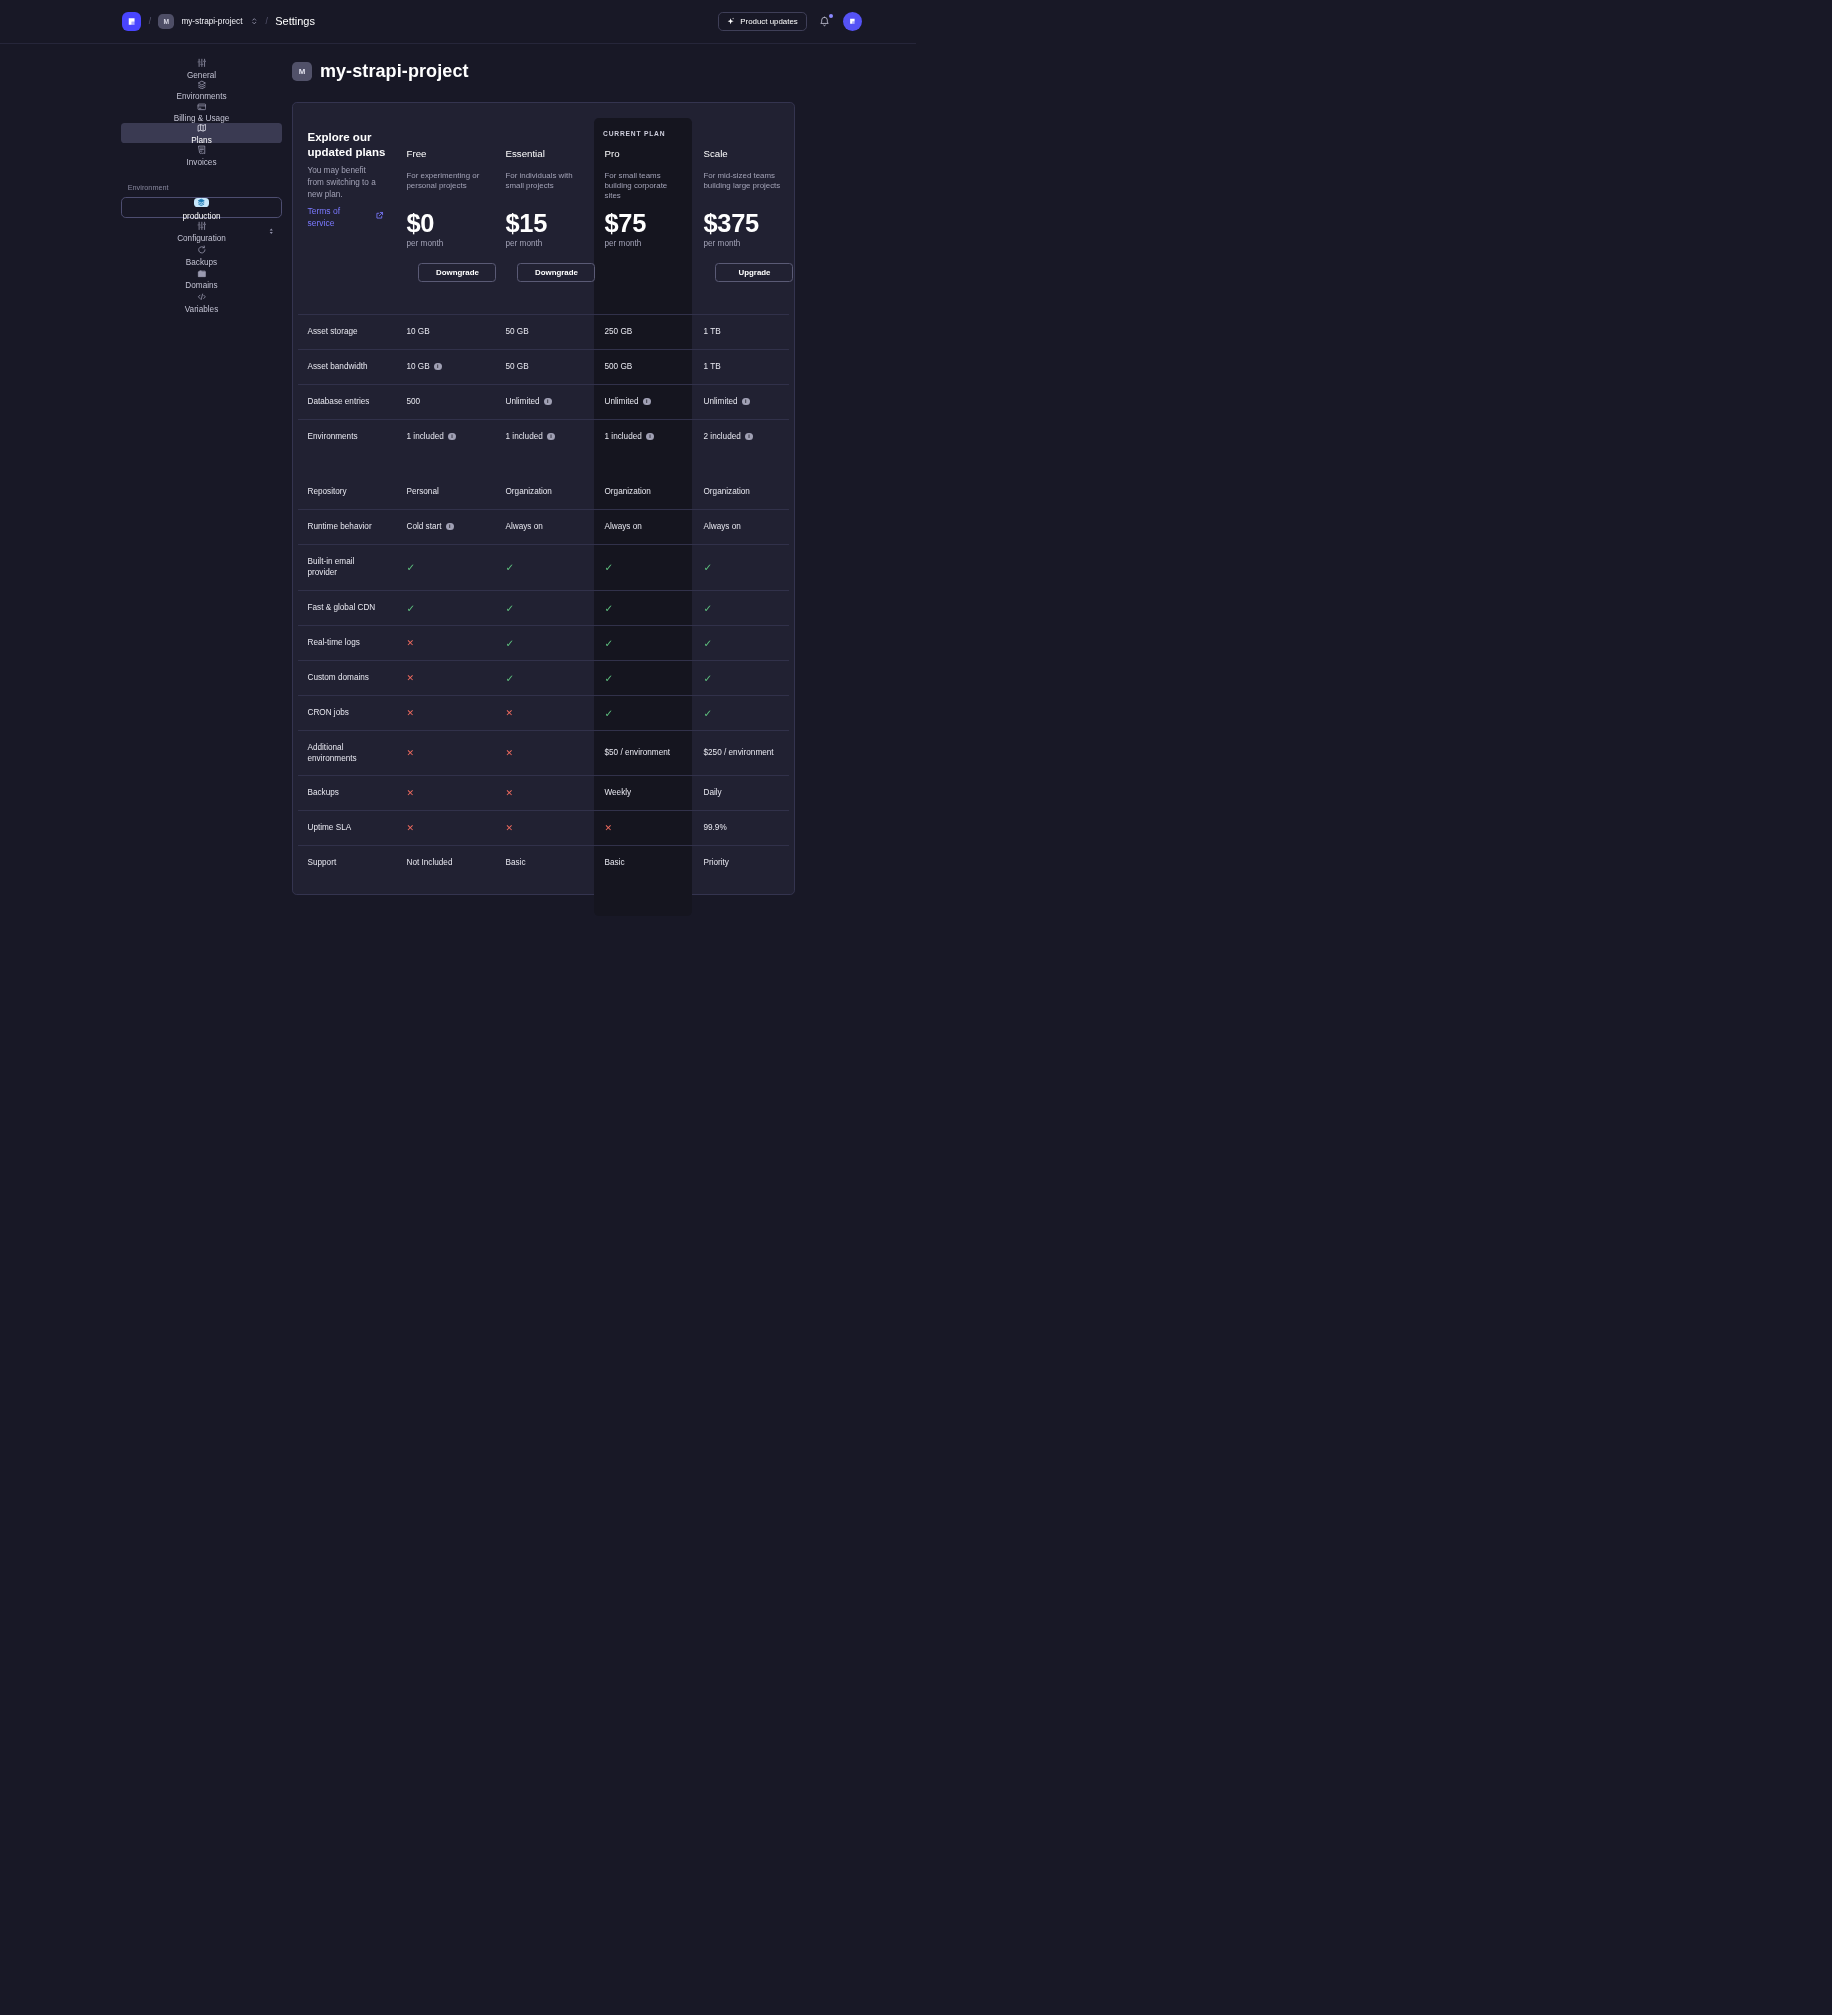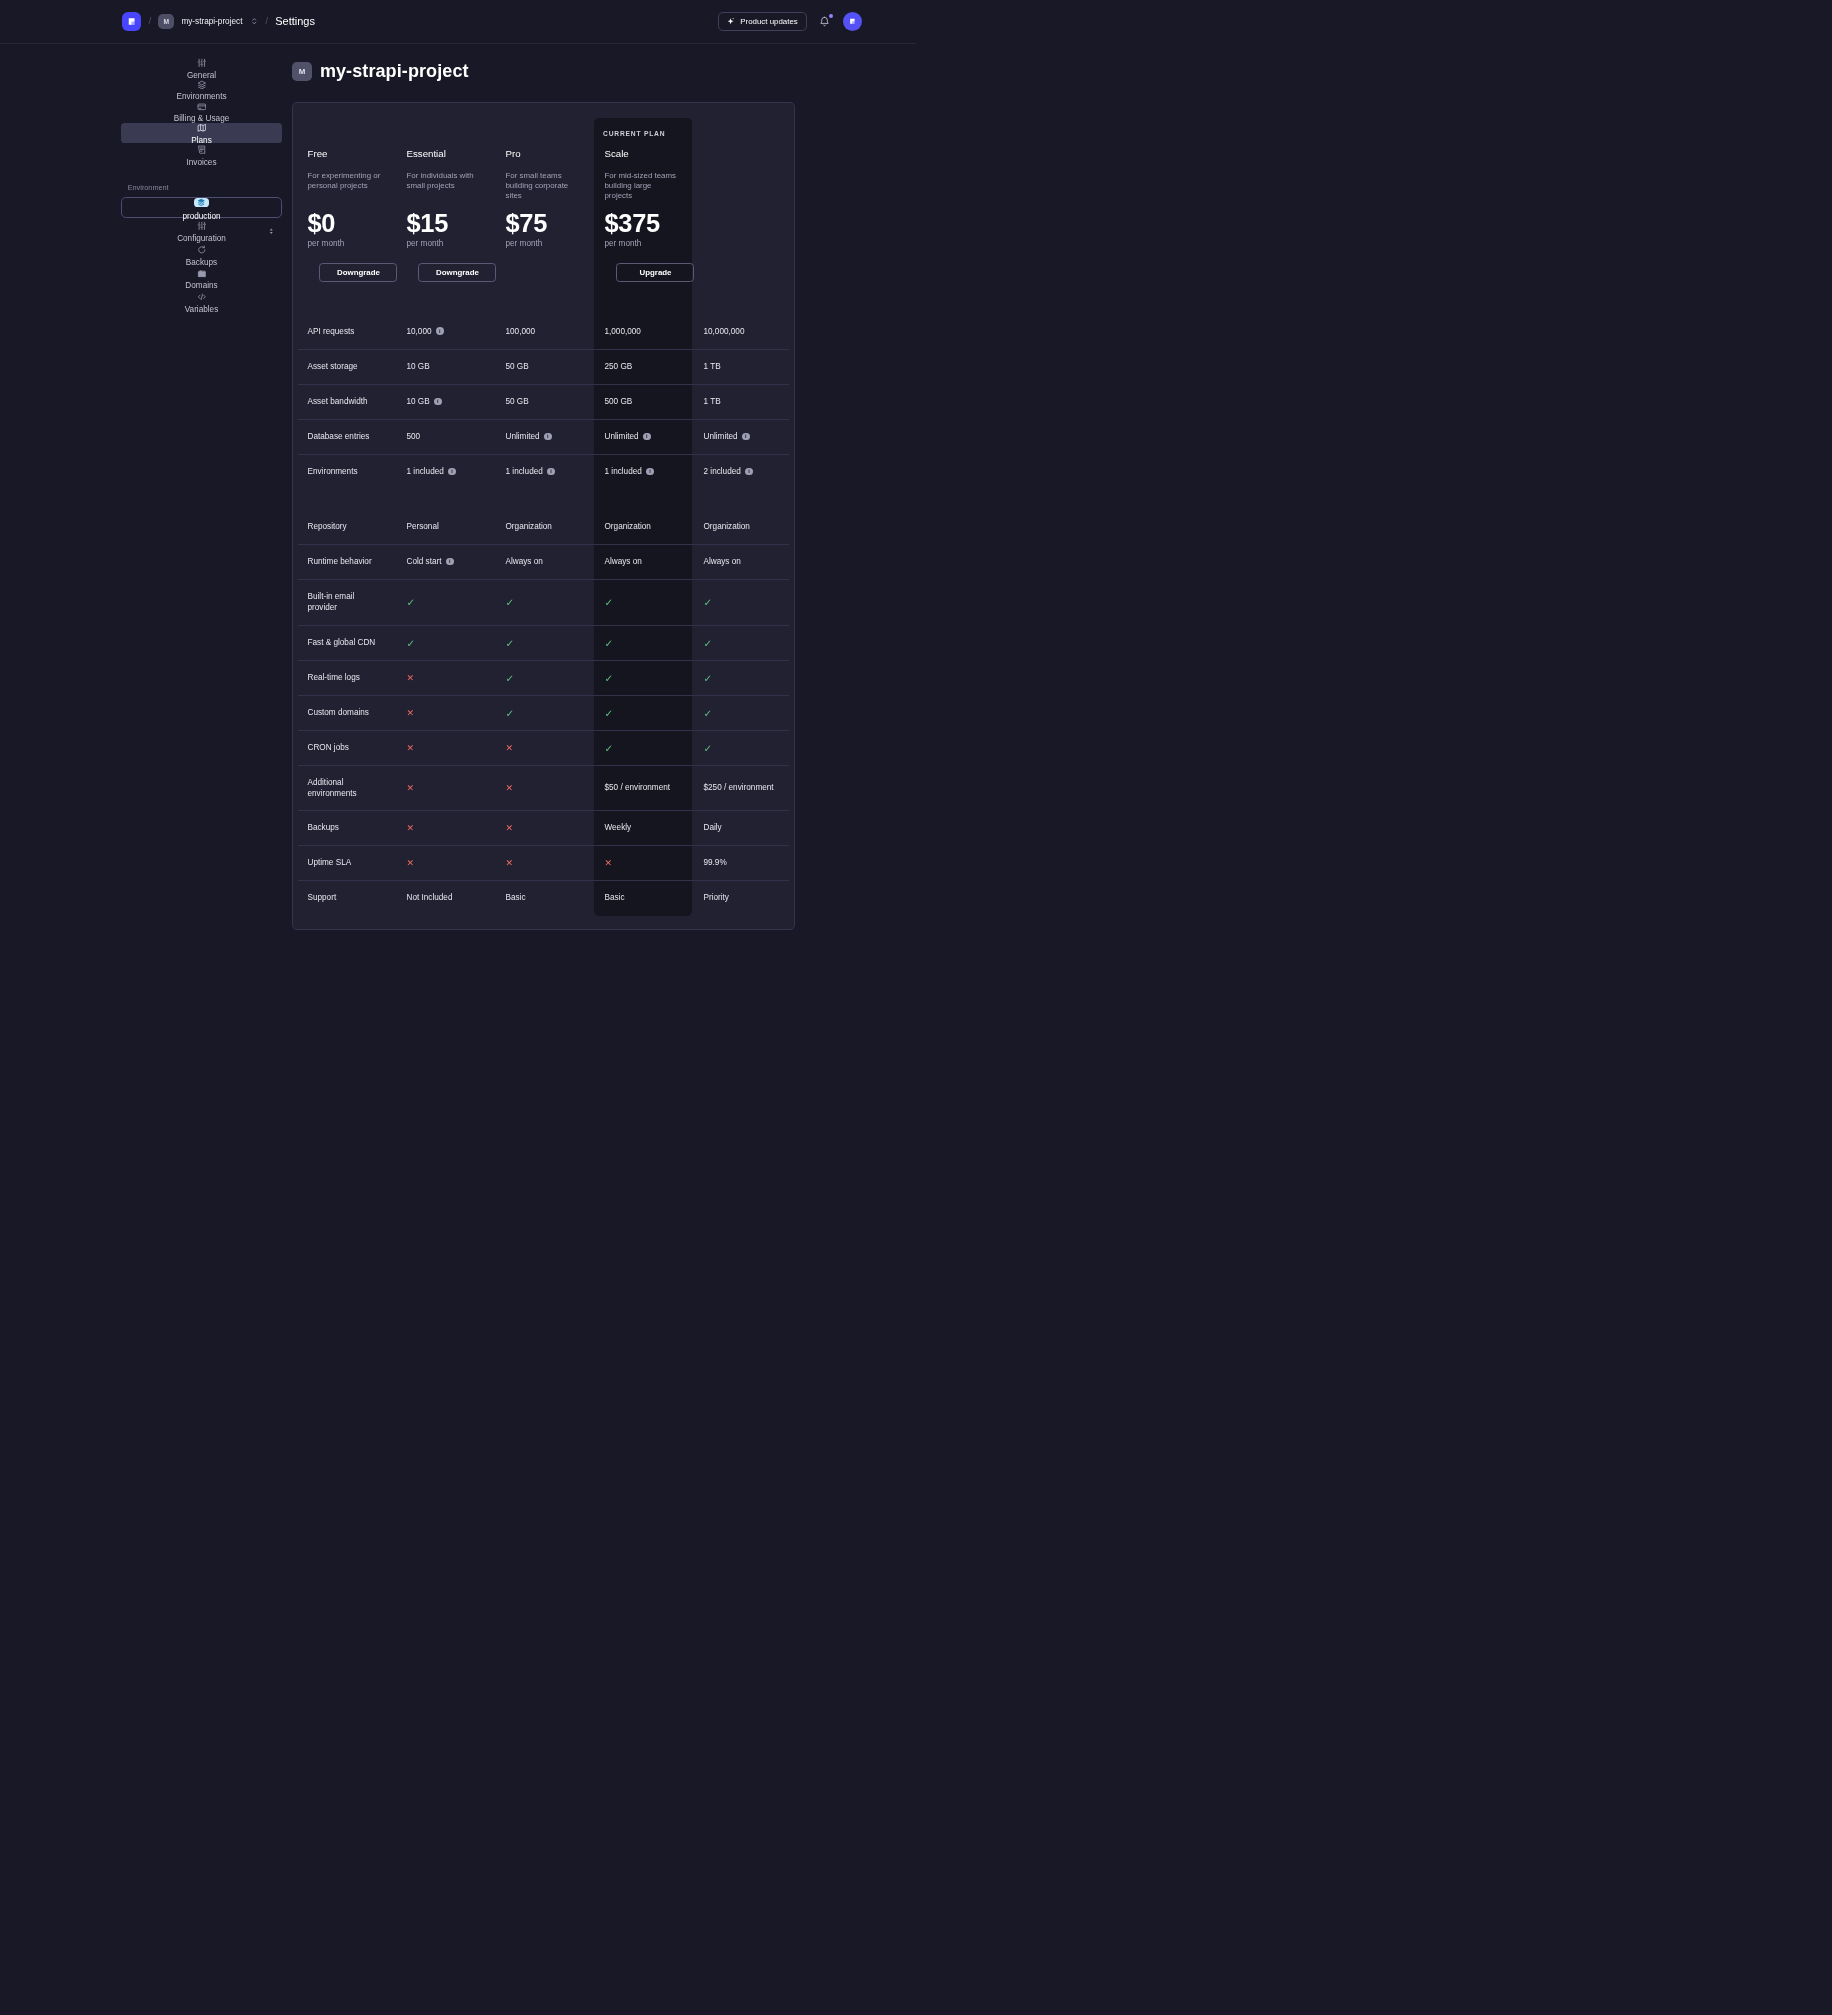--- a/index.html
+++ b/index.html
@@ -284,20 +284,31 @@
 </div>
 
 <div class="card">
   <div class="pro-panel">
     <span class="current-plan">CURRENT PLAN</span>
   </div>
 
   <div class="grid">
 
     <div class="phead">
+      <div class="pcell">
+        <div class="intro-head">Explore our updated plans</div>
+        <div class="intro-sub">You may benefit from switching to a new plan.</div>
+        <a class="terms">Terms of service</a>
+        <span class="ext-ic">
+          <svg width="9" height="9" viewBox="0 0 15 15" fill="none" stroke="currentColor" stroke-width="1.4" stroke-linecap="round" stroke-linejoin="round">
+            <path d="M6.3 3.8H3.2v8h8V8.7"></path>
+            <path d="M8.8 2.4h3.8v3.8M12.4 2.6 7.1 7.9"></path>
+          </svg>
+        </span>
+      </div>
       <div class="pcell">
         <div class="plan-name">Free</div>
         <div class="plan-desc">For experimenting or personal projects</div>
         <div class="plan-price">$0</div>
         <div class="plan-per">per month</div>
         <button class="plan-btn">Downgrade</button>
       </div>
       <div class="pcell">
         <div class="plan-name">Essential</div>
         <div class="plan-desc">For individuals with small projects</div>
@@ -313,36 +324,20 @@
       </div>
       <div class="pcell last">
         <div class="plan-name">Scale</div>
         <div class="plan-desc">For mid-sized teams building large projects</div>
         <div class="plan-price">$375</div>
         <div class="plan-per">per month</div>
         <button class="plan-btn">Upgrade</button>
       </div>
     </div>
 
-    <div class="frow no-line">
-      <div class="c0">API requests</div>
-      <div class="c">
-          <span class="cv">10,000</span>
-          <i class="ib">i</i>
-        </div>
-      <div class="c">
-          <span class="cv">100,000</span>
-        </div>
-      <div class="c">
-          <span class="cv">1,000,000</span>
-        </div>
-      <div class="c last">
-          <span class="cv">10,000,000</span>
-        </div>
-    </div>
     <div class="frow">
       <div class="c0">Asset storage</div>
       <div class="c">
           <span class="cv">10 GB</span>
         </div>
       <div class="c">
           <span class="cv">50 GB</span>
         </div>
       <div class="c">
           <span class="cv">250 GB</span>

